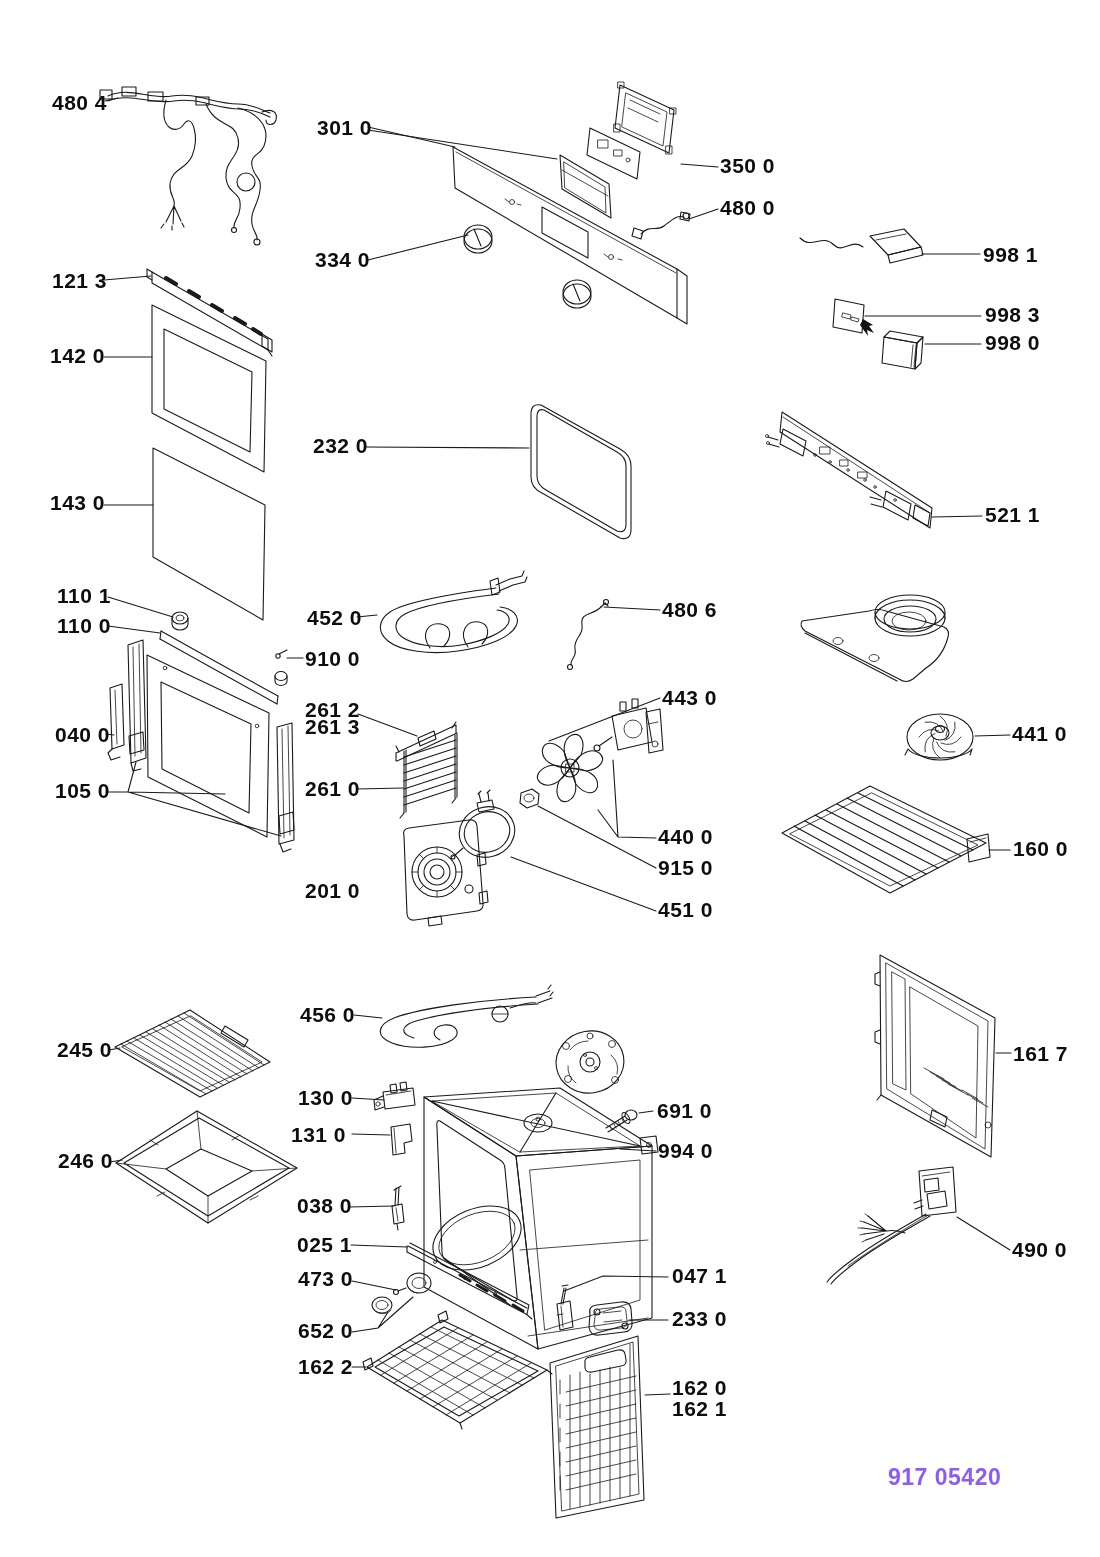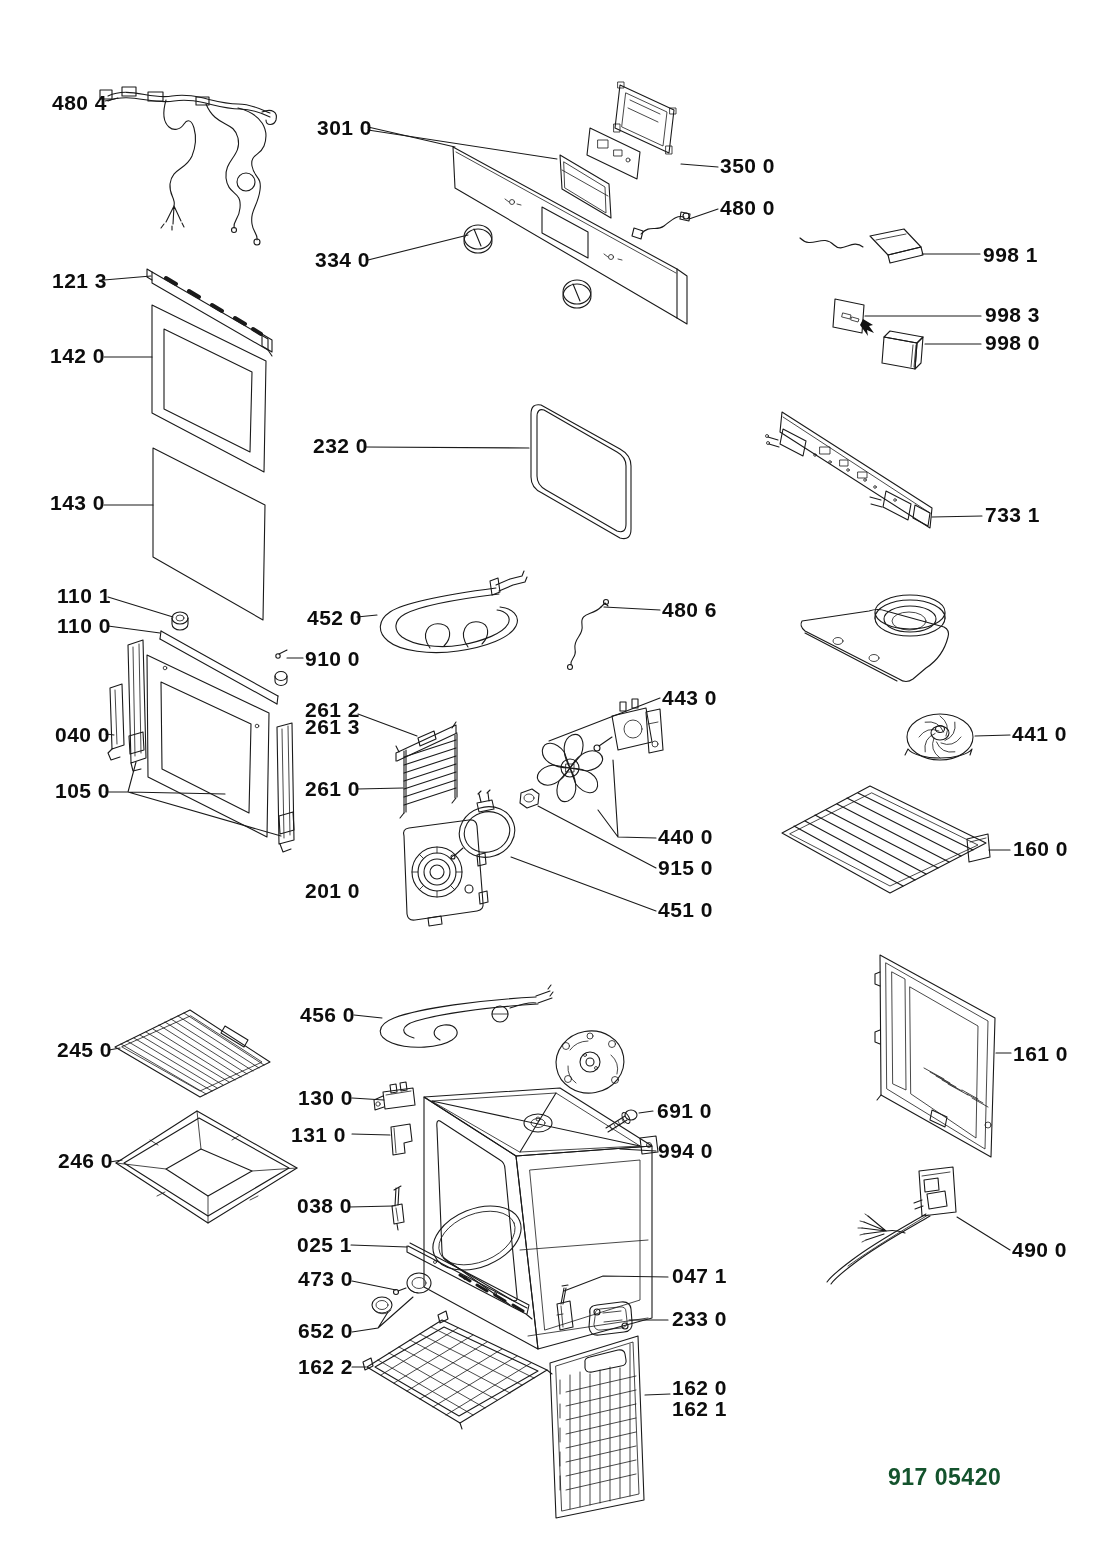--- a/index.html
+++ b/index.html
@@ -1,21 +1,21 @@
 <!DOCTYPE html>
 <html><head>
 <meta charset="utf-8">
 <style>
   html,body{margin:0;padding:0;background:#ffffff;}
   .stage{position:relative;width:1100px;height:1557px;background:#ffffff;overflow:hidden;
          font-family:"Liberation Sans",sans-serif;}
   .stage svg{position:absolute;left:0;top:0;}
   .plabel{position:absolute;font:700 21px "Liberation Sans",sans-serif;color:#0d0d0d;
           letter-spacing:.5px;white-space:nowrap;line-height:1;}
-  .docnum{position:absolute;font:700 23px "Liberation Sans",sans-serif;color:#14532d;
+  .docnum{position:absolute;font:700 23px "Liberation Sans",sans-serif;color:#8b5cf6;
           letter-spacing:.5px;white-space:nowrap;line-height:1;}
   .ln{stroke:#1a1a1a;stroke-width:1.1;fill:none;stroke-linecap:round;stroke-linejoin:round;}
   .lt{stroke:#1a1a1a;stroke-width:.8;fill:none;stroke-linecap:round;stroke-linejoin:round;}
   .ldr{stroke:#1a1a1a;stroke-width:1.1;fill:none;stroke-linecap:round;}
   .fill{fill:#111;stroke:none;}
 </style>
 </head>
 <body>
 
 <div class="stage">
@@ -561,41 +561,41 @@
 <div class="plabel" style="left:720px;top:155px">350 0</div>
 <div class="plabel" style="left:720px;top:197px">480 0</div>
 <div class="plabel" style="left:315px;top:249px">334 0</div>
 <div class="plabel" style="left:983px;top:244px">998 1</div>
 <div class="plabel" style="left:985px;top:304px">998 3</div>
 <div class="plabel" style="left:985px;top:332px">998 0</div>
 <div class="plabel" style="left:52px;top:270px">121 3</div>
 <div class="plabel" style="left:50px;top:345px">142 0</div>
 <div class="plabel" style="left:50px;top:492px">143 0</div>
 <div class="plabel" style="left:313px;top:435px">232 0</div>
-<div class="plabel" style="left:985px;top:504px">733 1</div>
+<div class="plabel" style="left:985px;top:504px">521 1</div>
 <div class="plabel" style="left:57px;top:585px">110 1</div>
 <div class="plabel" style="left:57px;top:615px">110 0</div>
 <div class="plabel" style="left:307px;top:607px">452 0</div>
 <div class="plabel" style="left:662px;top:599px">480 6</div>
 <div class="plabel" style="left:305px;top:648px">910 0</div>
 <div class="plabel" style="left:305px;top:699px">261 2</div>
 <div class="plabel" style="left:305px;top:716px">261 3</div>
 <div class="plabel" style="left:55px;top:724px">040 0</div>
 <div class="plabel" style="left:662px;top:687px">443 0</div>
 <div class="plabel" style="left:1012px;top:723px">441 0</div>
 <div class="plabel" style="left:305px;top:778px">261 0</div>
 <div class="plabel" style="left:55px;top:780px">105 0</div>
 <div class="plabel" style="left:1013px;top:838px">160 0</div>
 <div class="plabel" style="left:658px;top:826px">440 0</div>
 <div class="plabel" style="left:658px;top:857px">915 0</div>
 <div class="plabel" style="left:305px;top:880px">201 0</div>
 <div class="plabel" style="left:658px;top:899px">451 0</div>
 <div class="plabel" style="left:300px;top:1004px">456 0</div>
 <div class="plabel" style="left:57px;top:1039px">245 0</div>
-<div class="plabel" style="left:1013px;top:1043px">161 0</div>
+<div class="plabel" style="left:1013px;top:1043px">161 7</div>
 <div class="plabel" style="left:298px;top:1087px">130 0</div>
 <div class="plabel" style="left:657px;top:1100px">691 0</div>
 <div class="plabel" style="left:291px;top:1124px">131 0</div>
 <div class="plabel" style="left:58px;top:1150px">246 0</div>
 <div class="plabel" style="left:658px;top:1140px">994 0</div>
 <div class="plabel" style="left:297px;top:1195px">038 0</div>
 <div class="plabel" style="left:297px;top:1234px">025 1</div>
 <div class="plabel" style="left:1012px;top:1239px">490 0</div>
 <div class="plabel" style="left:298px;top:1268px">473 0</div>
 <div class="plabel" style="left:672px;top:1265px">047 1</div>

